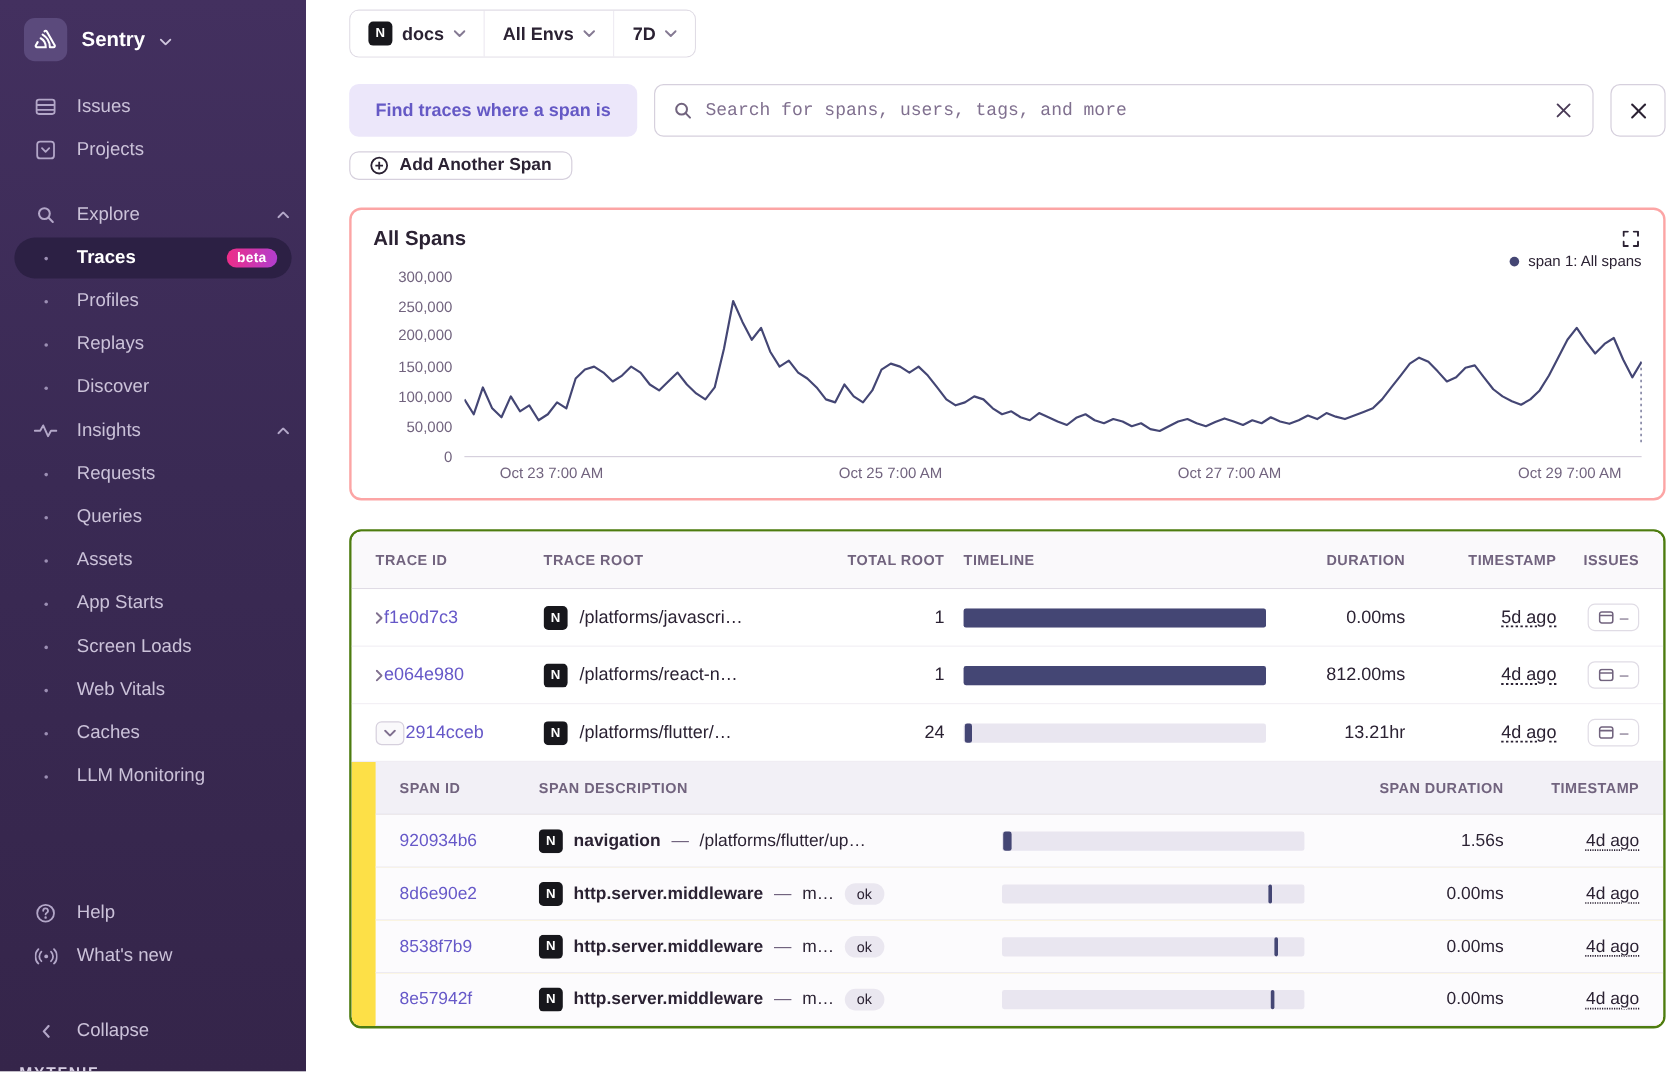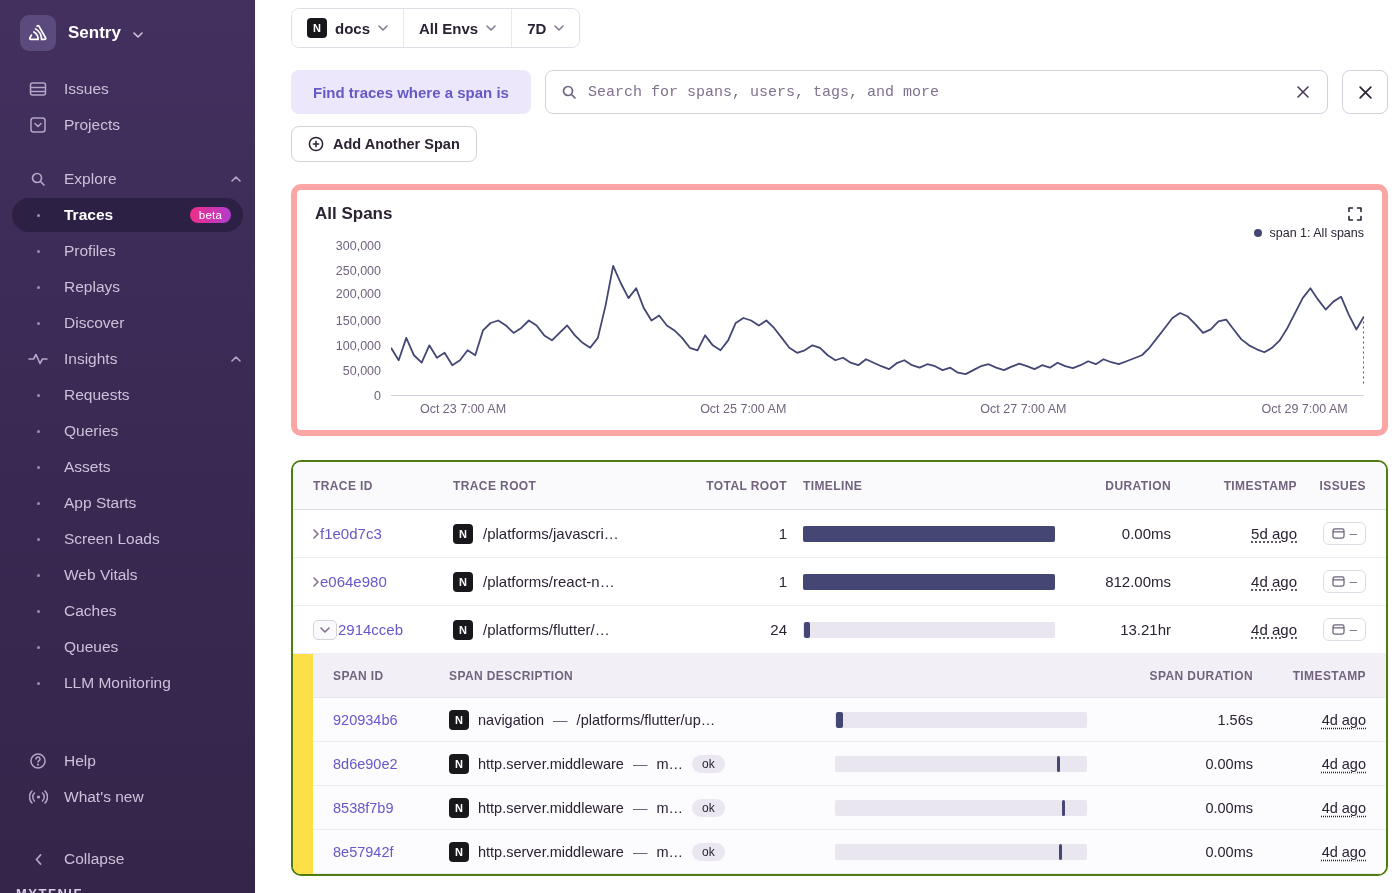--- a/index.html
+++ b/index.html
@@ -30,21 +30,21 @@
   .nav-icon { width:20px; display:flex; justify-content:center; color:#b3a7c8; flex:0 0 20px; }
   .bullet { width:20px; display:flex; justify-content:center; flex:0 0 20px; }
   .dot { width:3px; height:3px; border-radius:50%; background:#9c8fb4; }
   .chev-end { margin-left:auto; color:#b3a7c8; display:flex; }
   .section-gap { height:18px; }
   .nav-item.selected {
     background:#2c2044; border-radius:18px; margin:1px 12px;
     padding:0 12px 0 16px; height:34px; color:#fff; font-weight:700;
   }
   .beta {
-    margin-left:auto; color:#fff; font-size:11.5px; font-weight:400;
+    margin-left:auto; color:#fff; font-size:11.5px; font-weight:700;
     padding:2px 9px; border-radius:9px; letter-spacing:.2px;
     background:linear-gradient(96deg,#ef2d87 0%,#b03ecf 100%);
   }
   .sidebar-bottom { margin-top:auto; padding-bottom:6px; }
   .collapse-row { margin-top:26px; margin-bottom:10px; }
   .clip-text {
     position:absolute; left:16px; bottom:-8px; font-size:13px; font-weight:700;
     letter-spacing:1.5px; color:#d6cde2; white-space:nowrap;
   }
 
@@ -71,28 +71,28 @@
     display:flex; align-items:center; gap:11px; padding:0 15px; background:#fff;
   }
   .sicon { color:#71637e; display:flex; }
   .search-input { flex:1; border:none; outline:none; font-size:15px; color:#2b2233; font-family:Liberation Mono, monospace; background:transparent; }
   .search-input::placeholder { color:#80708f; }
   .clear-btn { border:none; background:none; color:#4a3b57; cursor:pointer; padding:2px; display:flex; }
   .close-btn { flex:0 0 46px; width:46px; height:44px; border:1px solid #d6d0dd; border-radius:8px; background:#fff; color:#2b2233; cursor:pointer; display:flex; align-items:center; justify-content:center; }
 
   .add-row { margin-top:12px; }
   .add-btn {
-    display:inline-flex; align-items:center; gap:9px; height:36px; padding:0 16px;
+    display:inline-flex; align-items:center; gap:9px; height:24px; padding:0 16px;
     border:1px solid #d6d0dd; border-radius:8px; background:#fff;
     font-size:14.5px; font-weight:700; color:#2b2233; cursor:pointer; font-family:inherit;
   }
   .plus-icon { display:flex; color:#2b2233; }
 
   
-  .chart-panel { margin-top:22px; border:6px solid #fca5a5; border-radius:10px; padding:14px 18px 10px; background:#fff; }
+  .chart-panel { margin-top:22px; border:2px solid #fca5a5; border-radius:10px; padding:14px 18px 10px; background:#fff; }
   .chart-head { display:flex; align-items:center; justify-content:space-between; }
   .chart-title { font-size:17px; font-weight:700; }
   .fs-btn { border:none; background:none; color:#2b2233; cursor:pointer; display:flex; padding:2px; }
   .legend-row { display:flex; justify-content:flex-end; align-items:center; gap:7px; height:18px; margin-bottom:4px; font-size:12.5px; color:#2b2233; }
   .legend-dot { width:8px; height:8px; border-radius:50%; background:#444674; }
   .chart-body { display:flex; }
   #y-axis { position:relative; flex:0 0 76px; width:76px; height:150px; }
   #y-axis span { position:absolute; right:10px; font-size:12.5px; color:#71637e; }
   .plot { flex:1; height:150px; border-bottom:1px solid #d6d0dd; }
   .plot svg { width:100%; height:100%; display:block; }
@@ -124,21 +124,21 @@
   
   .sub-wrap { background:#fde047; padding-left:20px; }
   .s-head, .s-row {
     display:grid; grid-template-columns:100px 370px 252px 150px 1fr;
     gap:0 16px; padding:0 20px; align-items:center;
   }
   .s-head { height:44px; background:#f2f0f6; border-bottom:1px solid #e7e3ed; font-size:12px; font-weight:700; color:#71637e; letter-spacing:.4px; }
   .s-row { height:44px; border-bottom:1px solid #eeebf2; font-size:14.5px; background:#fcfbfd; }
   .sid { color:#6658c8; cursor:pointer; }
   .cell-desc { display:flex; align-items:center; gap:9px; overflow:hidden; white-space:nowrap; }
-  .op { font-weight:400; }
+  .op { font-weight:700; }
   .sep { color:#71637e; }
   .ok-badge { background:#eae7f0; border-radius:10px; padding:2px 10px; font-size:12px; color:#2b2233; }
 </style>
 </head>
 <body>
 
 <aside class="sidebar">
   <div class="brand">
     <span class="logo">
       <svg width="22" height="22" viewBox="0 0 24 24" fill="none" stroke="#ffffff" stroke-width="1.9" stroke-linecap="round">
@@ -272,26 +272,20 @@
     <div class="nav-item">
       <span class="bullet">
           <span class="dot"></span>
         </span>
       <span>Caches</span>
     </div>
     <div class="nav-item">
       <span class="bullet">
           <span class="dot"></span>
         </span>
-      <span>Queues</span>
-    </div>
-    <div class="nav-item">
-      <span class="bullet">
-          <span class="dot"></span>
-        </span>
       <span>LLM Monitoring</span>
     </div>
   </nav>
 
   <div class="sidebar-bottom">
     <div class="nav-item">
       <span class="nav-icon">
         <svg width="18" height="18" viewBox="0 0 18 18" fill="none" stroke="currentColor" stroke-width="1.5">
             <circle cx="9" cy="9" r="7"></circle>
             <path d="M7 7 a2 2 0 1 1 2.8 1.8 c-.5.3-.8.6-.8 1.2" stroke-linecap="round"></path>

